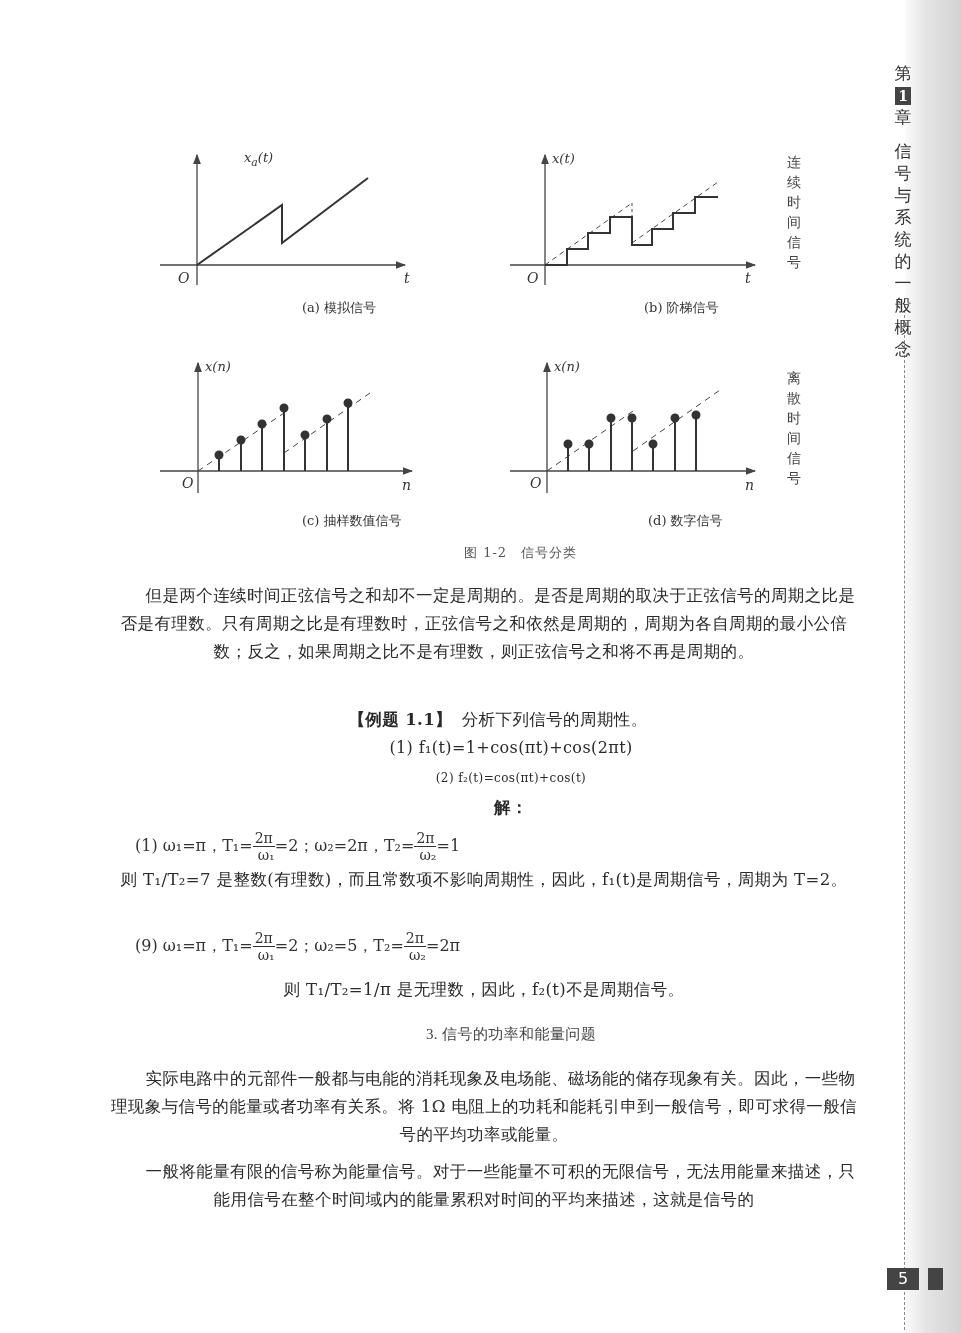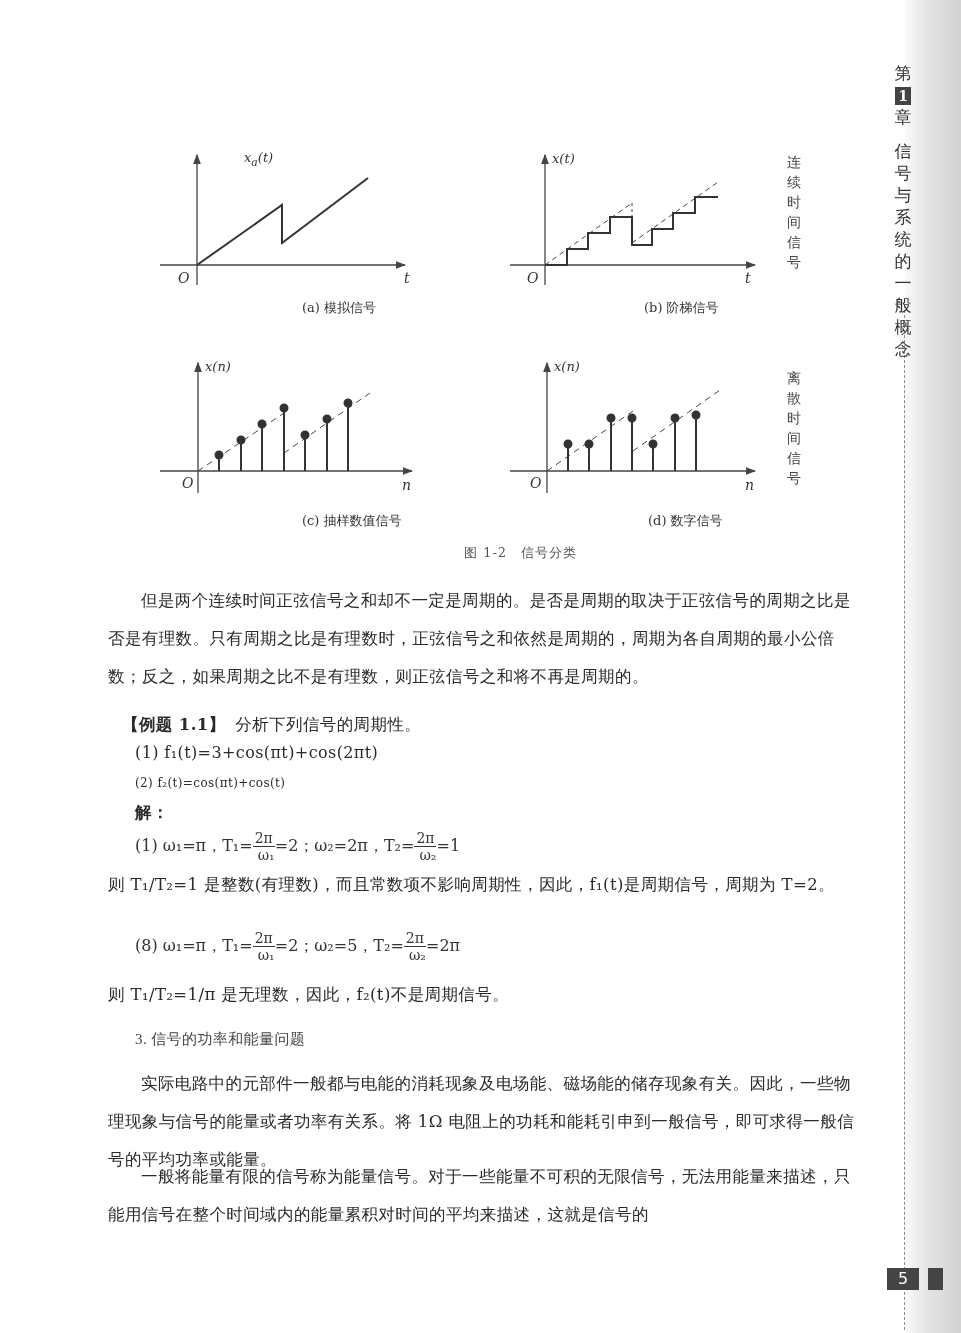--- a/index.html
+++ b/index.html
@@ -9,21 +9,21 @@
     background:linear-gradient(to right,#fafafa 0%,#e4e4e4 40%,#d2d2d2 100%);}
   .dash{position:absolute;left:904px;top:300px;height:1030px;border-left:1px dashed #888;}
   .side{position:absolute;left:890px;top:62px;width:26px;text-align:center;font-size:17px;line-height:22px;color:#333;}
   .side .num{display:inline-block;background:#444;color:#fff;width:16px;height:18px;line-height:18px;font-size:14px;font-weight:bold;}
   .side .title{margin-top:12px;letter-spacing:0;}
   .pagenum{position:absolute;left:887px;top:1268px;width:32px;height:22px;background:#444;color:#fff;font-family:"DejaVu Sans","Liberation Sans",sans-serif;font-size:16px;text-align:center;line-height:22px;}
   .pagebox{position:absolute;left:928px;top:1268px;width:15px;height:22px;background:#444;}
   svg.fig{position:absolute;}
   .cap{position:absolute;font-size:13px;color:#333;padding-left:44px;}
   .vlabel{position:absolute;font-size:14px;line-height:20px;width:16px;text-align:center;color:#444;}
-  .p{position:absolute;left:108px;width:752px;font-size:16.5px;line-height:38px;letter-spacing:0.4px;color:#2a2a2a;}
+  .p{position:absolute;left:108px;width:752px;font-size:16.5px;line-height:28px;letter-spacing:0.4px;color:#2a2a2a;text-align:center;}
   .ind{text-indent:2em;}
   .eq{position:absolute;left:122px;font-size:16px;color:#333;}
   .frac{display:inline-block;vertical-align:middle;text-align:right;font-size:14px;line-height:16px;}
   .frac span{display:block;}
   .frac .num{border-bottom:1px solid #333;padding:0 2px;}
   .wm{position:absolute;left:140px;top:560px;width:700px;height:260px;transform:rotate(-38deg);
     font-size:70px;font-weight:bold;color:rgba(120,120,120,0.12);letter-spacing:6px;white-space:nowrap;pointer-events:none;}
 </style>
 </head>
 <body>
@@ -165,32 +165,32 @@
 <div class="cap" style="left:420px;top:544px;letter-spacing:1px;color:#555">图 1-2　信号分类</div>
 
 <div class="wm"></div>
 
 <div class="p ind" style="top:582px">但是两个连续时间正弦信号之和却不一定是周期的。是否是周期的取决于正弦信号的周期之比是否是有理数。只有周期之比是有理数时，正弦信号之和依然是周期的，周期为各自周期的最小公倍数；反之，如果周期之比不是有理数，则正弦信号之和将不再是周期的。</div>
 
 <div class="p" style="top:706px;left:122px">
   <b>【例题 1.1】</b>
   <span style="margin-left:4px">分析下列信号的周期性。</span>
 </div>
-<div class="p" style="top:734px;left:135px;font-size:16px">(1) f₁(t)=3+cos(πt)+cos(2πt)</div>
+<div class="p" style="top:734px;left:135px;font-size:16px">(1) f₁(t)=1+cos(πt)+cos(2πt)</div>
 <div class="p" style="top:764px;left:135px;font-size:12px">(2) f₂(t)=cos(πt)+cos(t)</div>
 <div class="p" style="top:794px;left:135px;font-weight:bold">解：</div>
 
 <div class="eq" style="top:830px;left:135px">
   <span>(1) ω₁=π，T₁=</span><span class="frac"><span class="num">2π</span><span>ω₁</span></span><span>=2；ω₂=2π，T₂=</span><span class="frac"><span class="num">2π</span><span>ω₂</span></span><span>=1</span>
 </div>
 
-<div class="p" style="top:866px">则 T₁/T₂=1 是整数(有理数)，而且常数项不影响周期性，因此，f₁(t)是周期信号，周期为 T=2。</div>
+<div class="p" style="top:866px">则 T₁/T₂=7 是整数(有理数)，而且常数项不影响周期性，因此，f₁(t)是周期信号，周期为 T=2。</div>
 
 <div class="eq" style="top:930px;left:135px">
-  <span>(8) ω₁=π，T₁=</span><span class="frac"><span class="num">2π</span><span>ω₁</span></span><span>=2；ω₂=5，T₂=</span><span class="frac"><span class="num">2π</span><span>ω₂</span></span><span>=2π</span>
+  <span>(9) ω₁=π，T₁=</span><span class="frac"><span class="num">2π</span><span>ω₁</span></span><span>=2；ω₂=5，T₂=</span><span class="frac"><span class="num">2π</span><span>ω₂</span></span><span>=2π</span>
 </div>
 
 <div class="p" style="top:976px">则 T₁/T₂=1/π 是无理数，因此，f₂(t)不是周期信号。</div>
 
 <div class="p" style="top:1020px;left:135px;font-family:Liberation Serif, serif;font-size:15px;color:#444">3. 信号的功率和能量问题</div>
 
 <div class="p ind" style="top:1065px">实际电路中的元部件一般都与电能的消耗现象及电场能、磁场能的储存现象有关。因此，一些物理现象与信号的能量或者功率有关系。将 1Ω 电阻上的功耗和能耗引申到一般信号，即可求得一般信号的平均功率或能量。</div>
 <div class="p ind" style="top:1158px">一般将能量有限的信号称为能量信号。对于一些能量不可积的无限信号，无法用能量来描述，只能用信号在整个时间域内的能量累积对时间的平均来描述，这就是信号的</div>
 
 <div class="pagenum">5</div>

